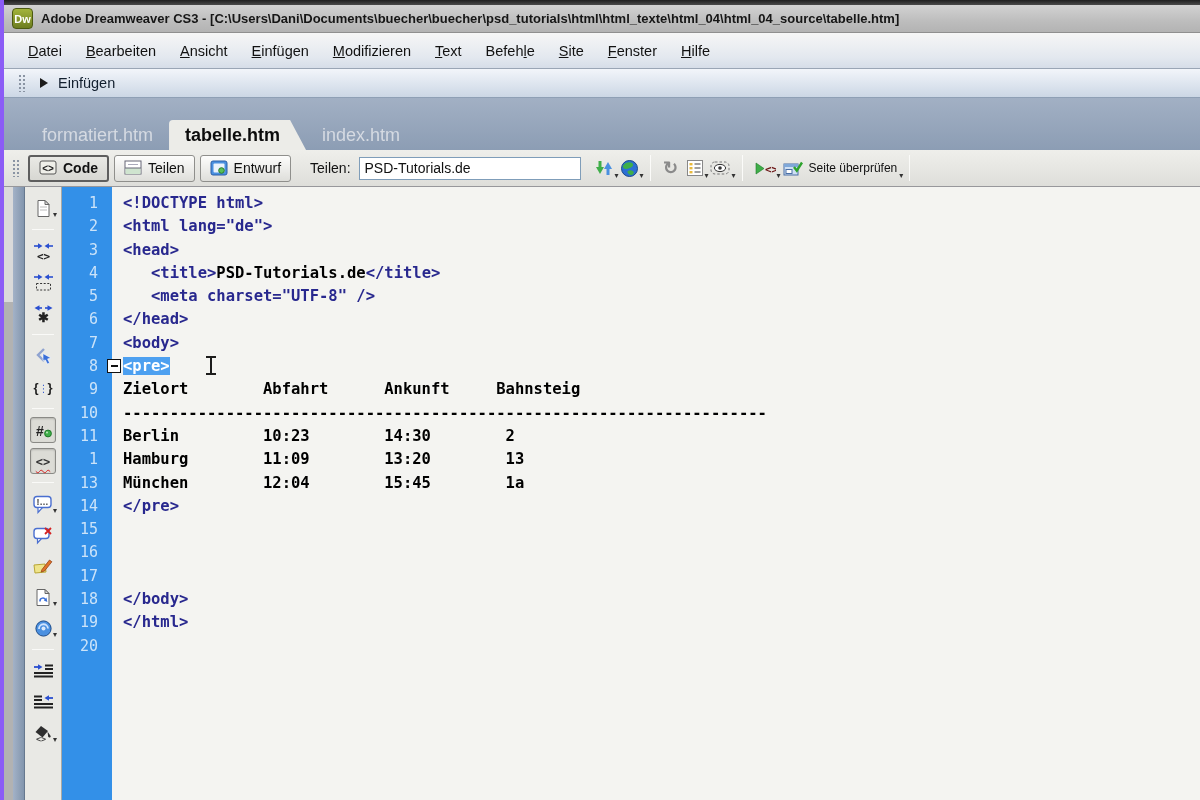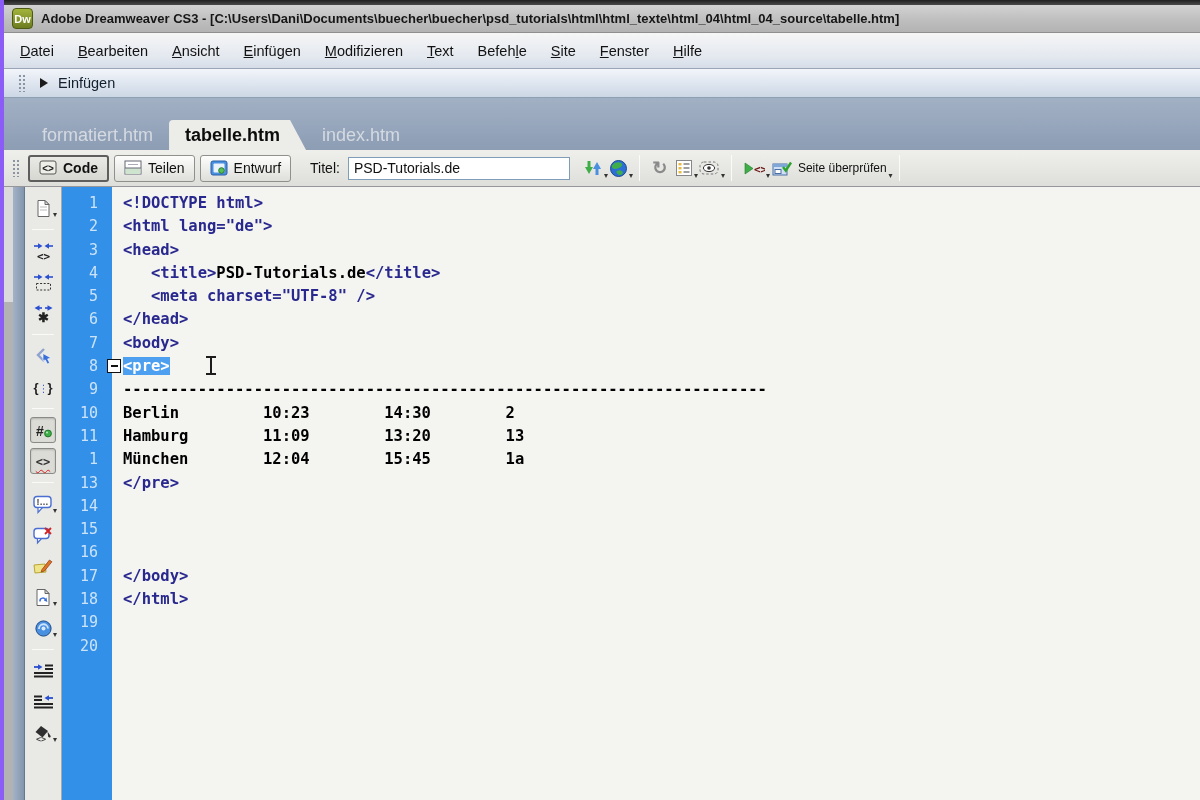--- a/index.html
+++ b/index.html
@@ -5,21 +5,21 @@
   * { margin:0; padding:0; box-sizing:border-box; }
   html,body { width:1200px; height:800px; overflow:hidden; font-family:"Liberation Sans",sans-serif; }
   .window { position:relative; width:1200px; height:800px; background:#e9e9e5; border-left:4px solid #8b5cf6; }
 
   
   .top-edge { height:5px; background:linear-gradient(#1f1f1f,#4a4a4a); }
   .titlebar { height:28px; background:linear-gradient(#d2d2d2,#bdbdbd 60%,#b3b3b3); display:flex; align-items:center; padding:0 8px; border-bottom:1px solid #8f8f8f; }
   .dw-icon { width:21px; height:21px; border-radius:4px; background:linear-gradient(#a3b43c,#6d7d20); color:#fff; font-size:11px; font-weight:bold; display:flex; align-items:center; justify-content:center; margin-right:8px; border:1px solid #4c5a12; }
   .title-text { font-size:13px; font-weight:600; color:#161616; white-space:nowrap; }
 
-  .menubar { height:36px; background:linear-gradient(#f6f6f6,#e3e8ef 70%,#d6dde8); border-bottom:1px solid #9aa5b5; display:flex; align-items:center; padding-left:4px; }
+  .menubar { height:36px; background:linear-gradient(#f6f6f6,#e3e8ef 70%,#d6dde8); border-bottom:1px solid #9aa5b5; display:flex; align-items:center; padding-left:12px; }
   .menu-item { font-size:14.5px; color:#121212; padding:6px 12px; cursor:default; }
   .menu-item u { text-decoration:underline; }
 
   .insertbar { height:29px; background:linear-gradient(#f2f5fa,#ccd7e5); border-bottom:1px solid #8fa0b5; display:flex; align-items:center; padding-left:14px; }
   .grip-v { width:8px; height:18px; margin-right:14px; background-image:radial-gradient(circle,#8a94a3 1.1px,transparent 1.3px); background-size:4px 4px; }
   .tri-right { width:0; height:0; border-left:8px solid #1b1b1b; border-top:5px solid transparent; border-bottom:5px solid transparent; margin-right:10px; }
   .insert-label { font-size:14.5px; color:#13202f; }
 
   
   .docheader { height:52px; background:linear-gradient(#a2b0c4,#8c9db4); position:relative; }
@@ -136,21 +136,21 @@
           <span>
             <svg width="19" height="16">
               <rect x="1" y="1" width="16" height="14" rx="2" fill="#4a90e0" stroke="#2a5fa8"></rect>
               <rect x="3.5" y="3.5" width="11" height="9" rx="1" fill="#eaf2fc"></rect>
               <circle cx="11.5" cy="10.5" r="2.8" fill="#58c058" stroke="#2a7a2a"></circle>
             </svg>
           </span>
           <span>Entwurf</span>
         </button>
       </span>
-    <span class="titel-label">Titel:</span>
+    <span class="titel-label">Teilen:</span>
     <input class="titel-input" value="PSD-Tutorials.de" style="">
     <span id="tbicons" style="display:flex;align-items:center;margin-left:10px;">
         <span class="tb-ic">
           <span>
             <svg width="20" height="18">
               <line x1="6" y1="2" x2="6" y2="9" stroke="#3fae49" stroke-width="3"></line>
               <path d="M2 8l4 7 4-7z" fill="#3fae49"></path>
               <line x1="14" y1="16" x2="14" y2="9" stroke="#4a90e0" stroke-width="3"></line>
               <path d="M10 10l4-7 4 7z" fill="#4a90e0"></path>
             </svg>
@@ -412,20 +412,21 @@
         </div>
       <div class="code" id="code">
           <div class="code-row"><span class="seg-tag">&lt;!DOCTYPE html&gt;</span></div>
           <div class="code-row"><span class="seg-tag">&lt;html lang="de"&gt;</span></div>
           <div class="code-row"><span class="seg-tag">&lt;head&gt;</span></div>
           <div class="code-row"><span class="seg-plain">   </span><span class="seg-tag">&lt;title&gt;</span><span class="seg-plain">PSD-Tutorials.de</span><span class="seg-tag">&lt;/title&gt;</span></div>
           <div class="code-row"><span class="seg-plain">   </span><span class="seg-tag">&lt;meta charset="UTF-8" /&gt;</span></div>
           <div class="code-row"><span class="seg-tag">&lt;/head&gt;</span></div>
           <div class="code-row"><span class="seg-tag">&lt;body&gt;</span></div>
           <div class="code-row"><span class="seg-sel">&lt;pre&gt;</span></div>
+          <div class="code-row"><span class="seg-plain">Zielort        Abfahrt      Ankunft     Bahnsteig</span></div>
           <div class="code-row"><span class="seg-plain">---------------------------------------------------------------------</span></div>
           <div class="code-row"><span class="seg-plain">Berlin         10:23        14:30        2</span></div>
           <div class="code-row"><span class="seg-plain">Hamburg        11:09        13:20        13</span></div>
           <div class="code-row"><span class="seg-plain">München        12:04        15:45        1a</span></div>
           <div class="code-row"><span class="seg-tag">&lt;/pre&gt;</span></div>
           <div class="code-row"></div>
           <div class="code-row"></div>
           <div class="code-row"></div>
           <div class="code-row"><span class="seg-tag">&lt;/body&gt;</span></div>
           <div class="code-row"><span class="seg-tag">&lt;/html&gt;</span></div>

